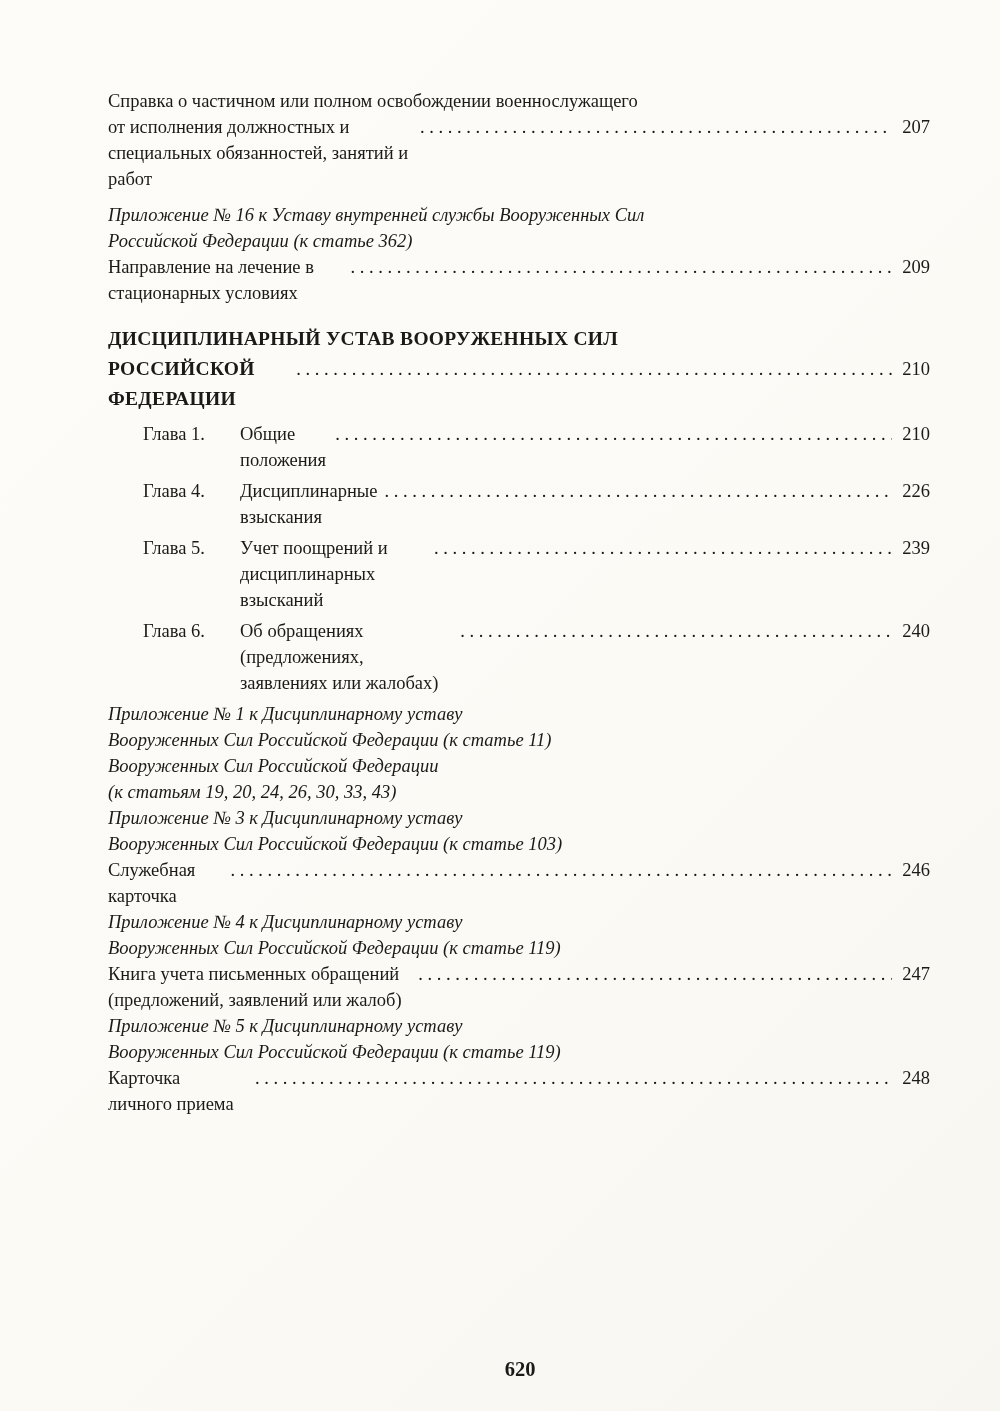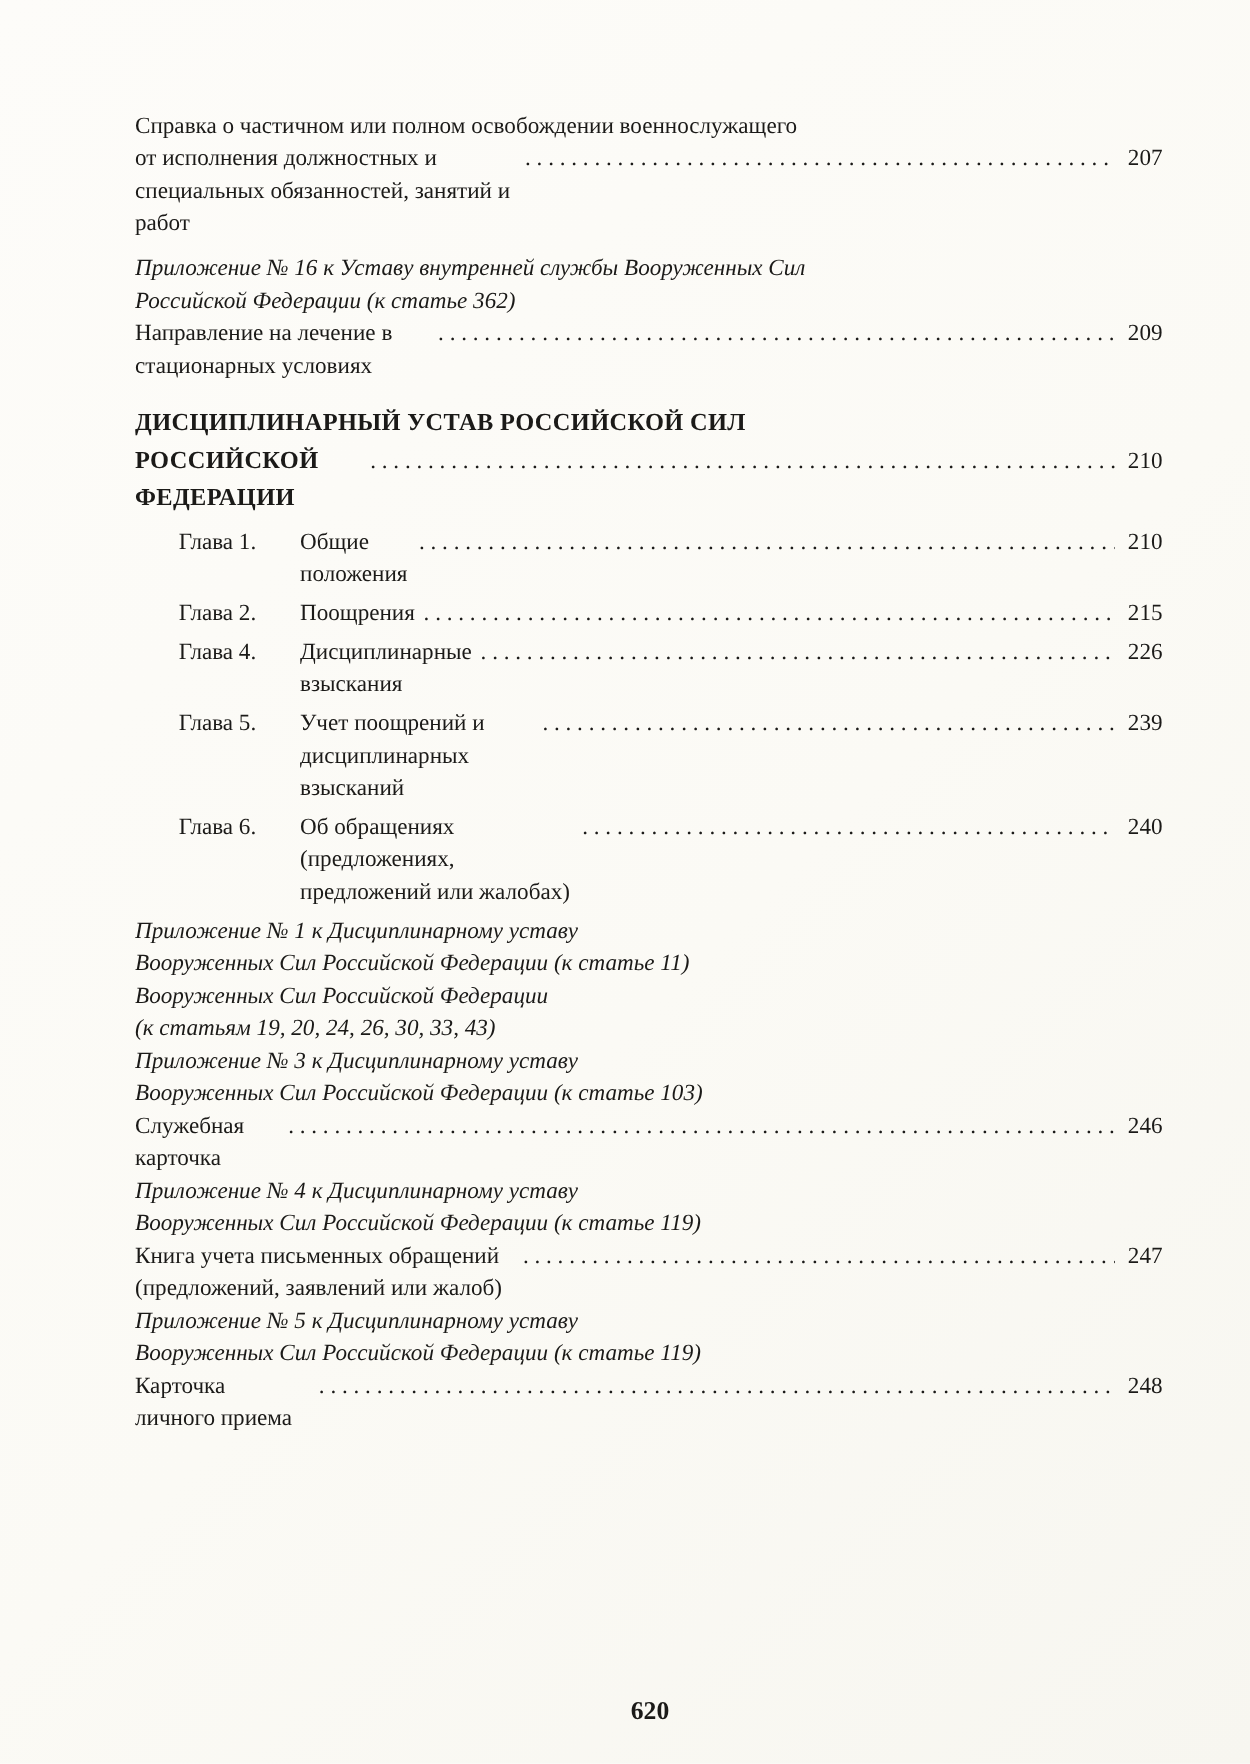--- a/index.html
+++ b/index.html
@@ -80,41 +80,33 @@
         <div class="line">Российской Федерации (к статье 362)</div>
       </div>
       <div class="entry e-item">
         <div class="dot-row">
           <span class="line-text">Направление на лечение в стационарных условиях</span>
           <span class="dots"></span>
           <span class="page-num">209</span>
         </div>
       </div>
       <div class="entry e-header">
-        <div class="line">ДИСЦИПЛИНАРНЫЙ УСТАВ РОССИЙСКОЙ СИЛ</div>
+        <div class="line">ДИСЦИПЛИНАРНЫЙ УСТАВ ВООРУЖЕННЫХ СИЛ</div>
         <div class="dot-row">
           <span class="line-text">РОССИЙСКОЙ ФЕДЕРАЦИИ</span>
           <span class="dots"></span>
           <span class="page-num">210</span>
         </div>
       </div>
       <div class="entry e-chapter">
         <div class="dot-row">
           <span class="ch-label">Глава 1.</span>
           <span class="line-text">Общие положения</span>
           <span class="dots"></span>
           <span class="page-num">210</span>
-        </div>
-      </div>
-      <div class="entry e-chapter">
-        <div class="dot-row">
-          <span class="ch-label">Глава 2.</span>
-          <span class="line-text">Поощрения</span>
-          <span class="dots"></span>
-          <span class="page-num">215</span>
         </div>
       </div>
       <div class="entry e-chapter">
         <div class="dot-row">
           <span class="ch-label">Глава 4.</span>
           <span class="line-text">Дисциплинарные взыскания</span>
           <span class="dots"></span>
           <span class="page-num">226</span>
         </div>
       </div>
@@ -122,21 +114,21 @@
         <div class="dot-row">
           <span class="ch-label">Глава 5.</span>
           <span class="line-text">Учет поощрений и дисциплинарных взысканий</span>
           <span class="dots"></span>
           <span class="page-num">239</span>
         </div>
       </div>
       <div class="entry e-chapter">
         <div class="dot-row">
           <span class="ch-label">Глава 6.</span>
-          <span class="line-text">Об обращениях (предложениях, предложений или жалобах)</span>
+          <span class="line-text">Об обращениях (предложениях, заявлениях или жалобах)</span>
           <span class="dots"></span>
           <span class="page-num">240</span>
         </div>
       </div>
       <div class="entry e-label">
         <div class="line">Приложение № 1 к Дисциплинарному уставу</div>
         <div class="line">Вооруженных Сил Российской Федерации (к статье 11)</div>
       </div>
       <div class="entry e-label">
         <div class="line">Вооруженных Сил Российской Федерации</div>

